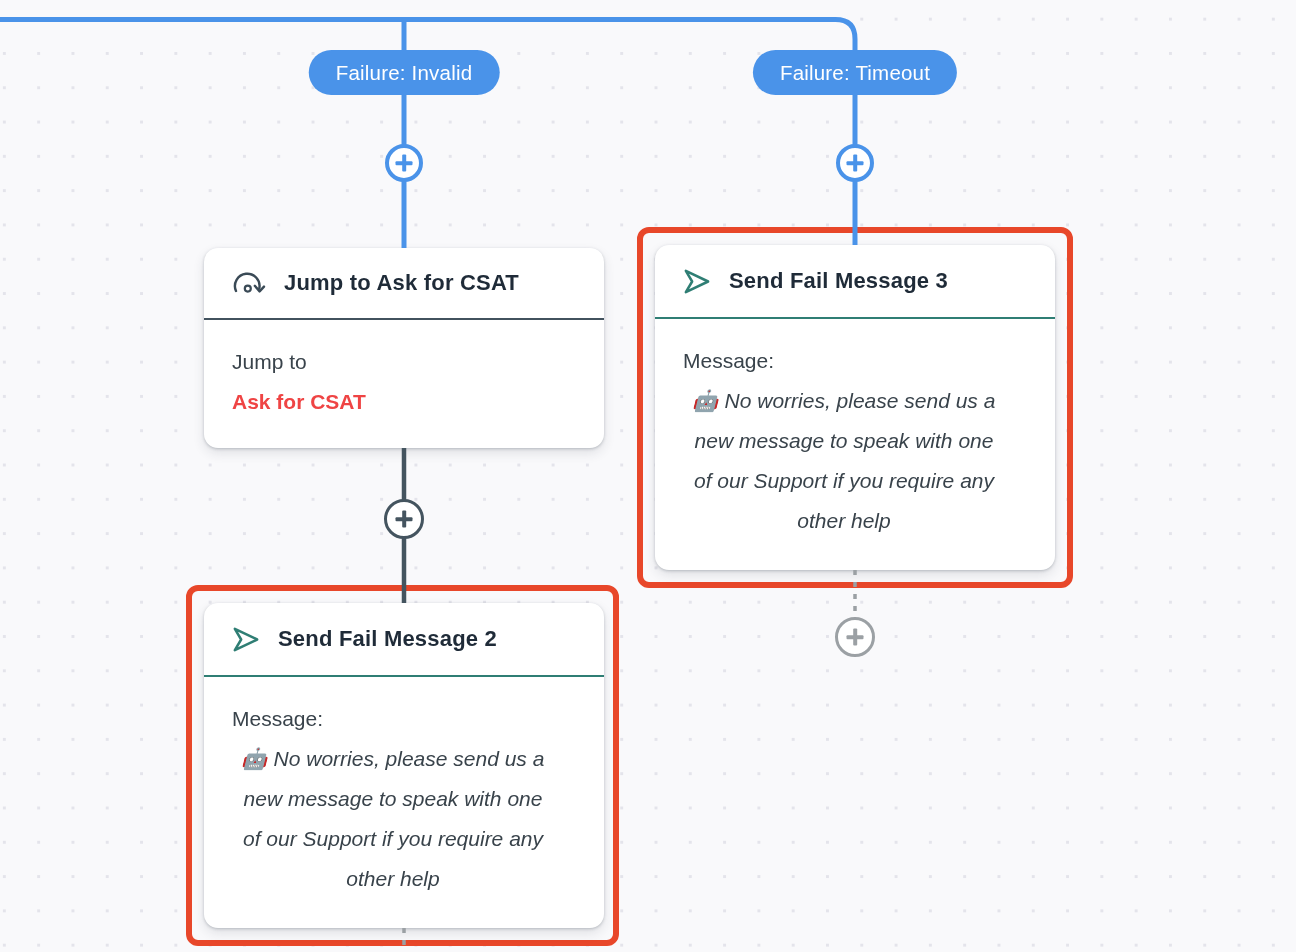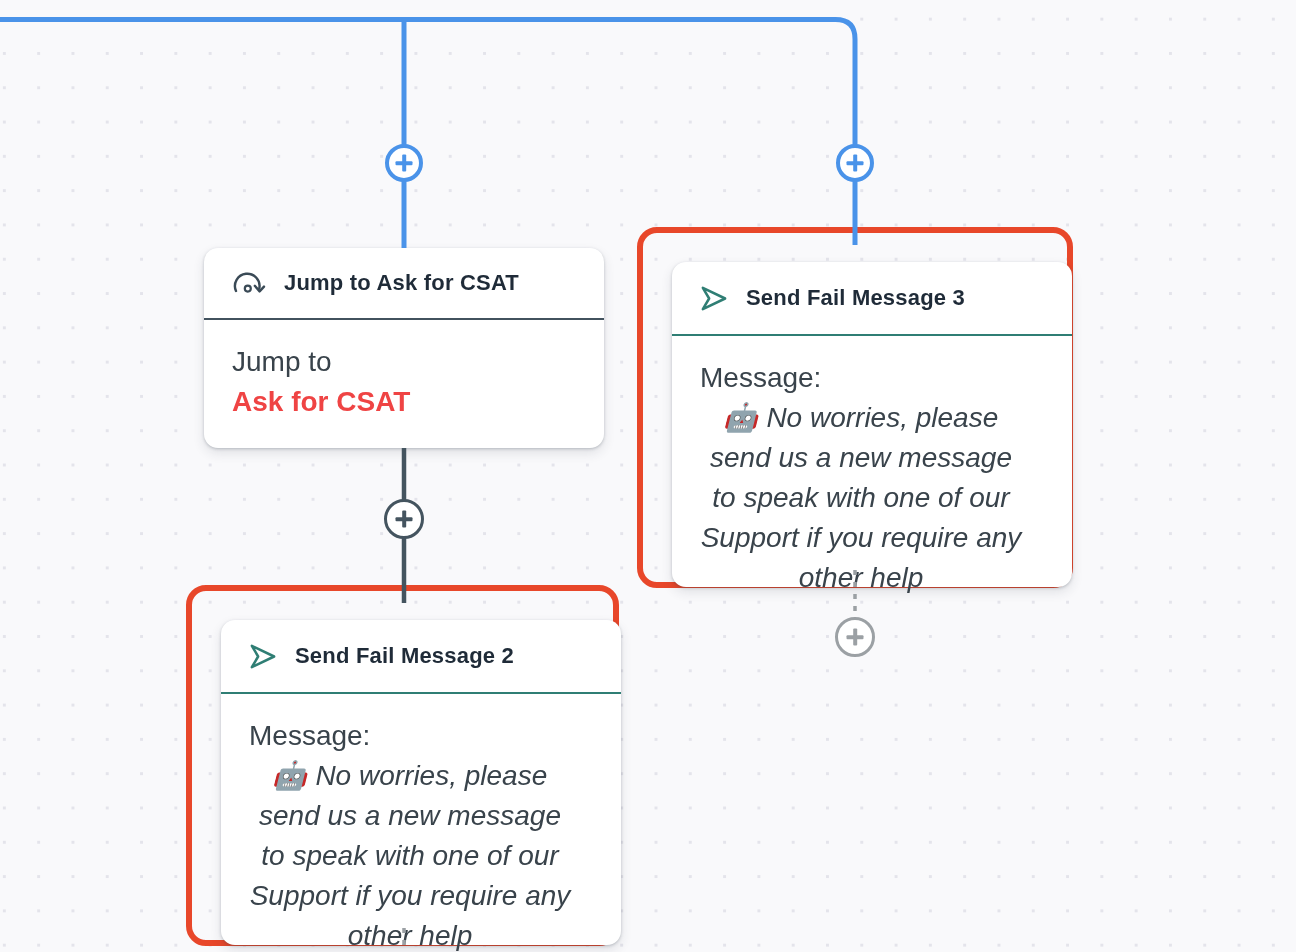--- a/index.html
+++ b/index.html
@@ -86,38 +86,38 @@
     font-weight: 700;
     color: #1f2b38;
     letter-spacing: .2px;
     white-space: nowrap;
   }
   .divider { height: 2px; border: 0; }
   .divider.slate { background: #42525e; }
   .divider.teal  { background: #2f7e74; }
   .card-body {
     padding: 22px 28px 24px 28px;
-    font-size: 28px;
+    font-size: 21px;
     line-height: 40px;
     color: #39434b;
   }
   .msg { font-style: italic; max-width: 322px; text-align: center; }
   .jump-target {
     color: #ef4444;
     font-weight: 700;
     cursor: pointer;
     display: inline-block;
   }
 
   
   .highlight {
     position: absolute;
     border: 6px solid #e8472a;
-    border-radius: 20px;
-    padding: 29px;
+    border-radius: 12px;
+    padding: 12px;
     z-index: 2;
   }
 
   .icon-svg { display: block; }
 </style>
 </head>
 <body>
 
 <div class="canvas">
 
@@ -176,19 +176,21 @@
   </div>
 
   <svg class="edges">
     <path d="M 0 19.5 H 835.5 Q 855 19.5 855 39 V 245" fill="none" stroke="#4a93e9" stroke-width="5"></path>
     <path d="M 404 19.5 V 248" fill="none" stroke="#4a93e9" stroke-width="5"></path>
     <path d="M 404 448 V 603" fill="none" stroke="#44545f" stroke-width="4.5"></path>
     <path d="M 855 570 V 618" fill="none" stroke="#9ba0a4" stroke-width="3.5" stroke-dasharray="5 7"></path>
     <path d="M 404 928 V 952" fill="none" stroke="#9ba0a4" stroke-width="3.5" stroke-dasharray="5 7"></path>
   </svg>
 
+  <div class="pill" style="left:404px; top:50px;">Failure: Invalid</div>
+  <div class="pill" style="left:855px; top:50px;">Failure: Timeout</div>
 
   <div class="plus blue" style="left:385px; top:144px;"></div>
   <div class="plus blue" style="left:836px; top:144px;"></div>
   <div class="plus dark" style="left:384px; top:499px;"></div>
   <div class="plus gray" style="left:835px; top:617px;"></div>
 
 </div>
 
 </body></html>

